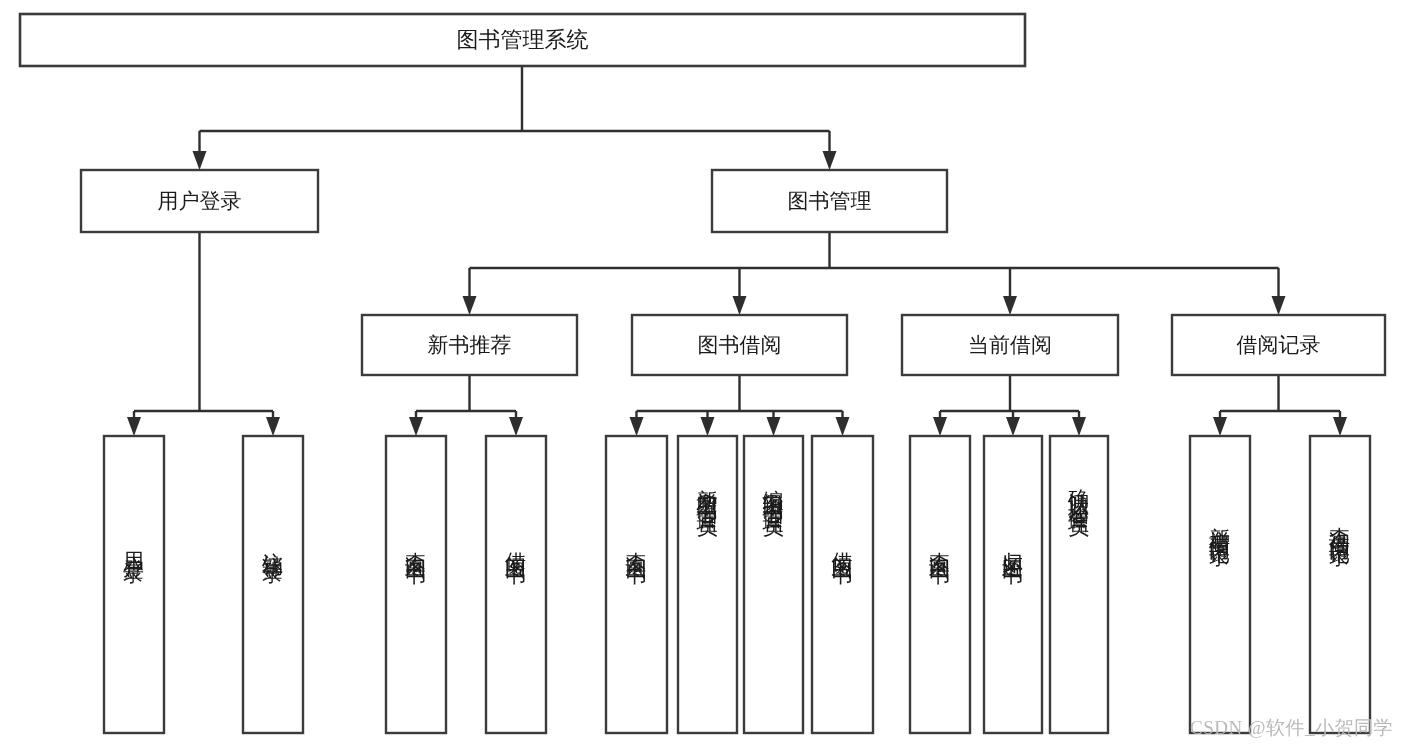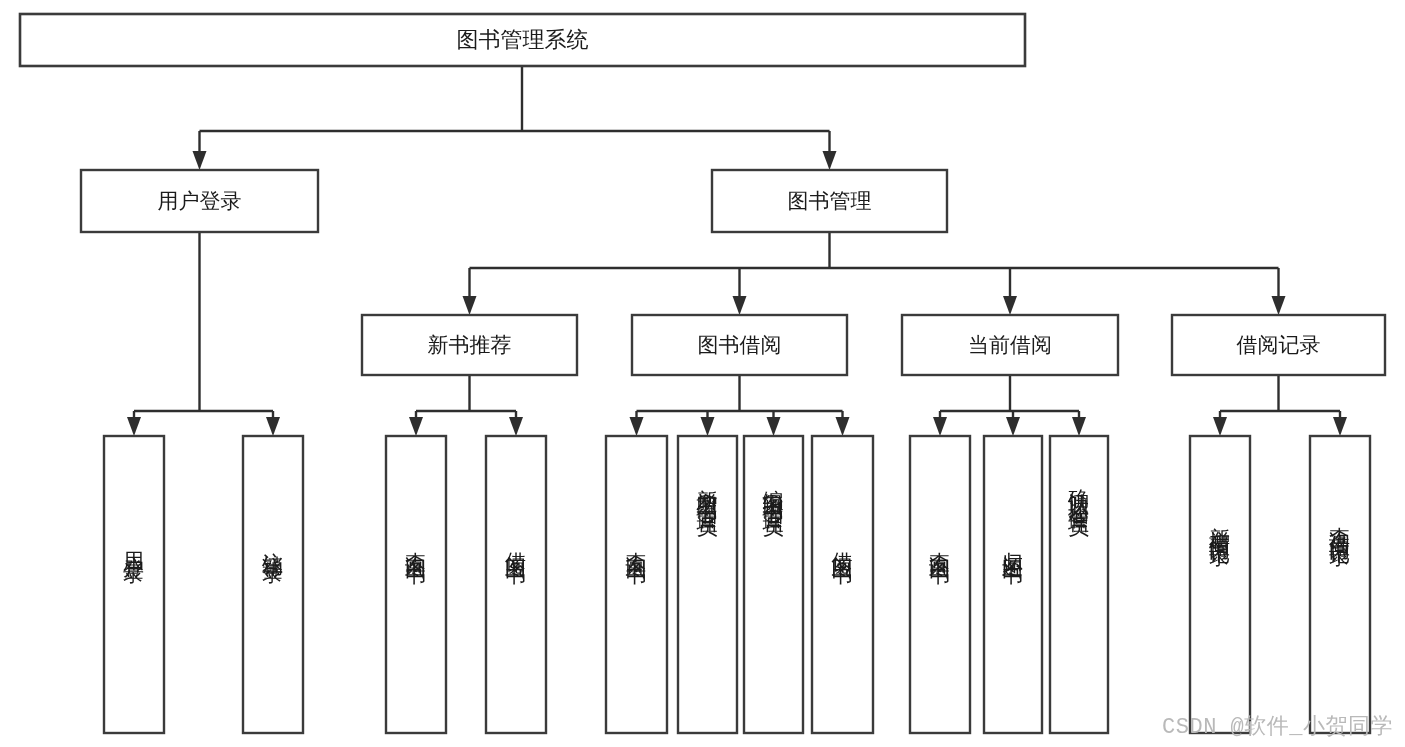--- a/index.html
+++ b/index.html
@@ -67,22 +67,22 @@
     font-size: 21px;
     line-height: 1;
     letter-spacing: 4px;
     color: #1b1b1b;
     white-space: nowrap;
   }
   .watermark {
     position: absolute;
     right: 12px;
     bottom: 6px;
-    font-family: Liberation Mono, monospace;
-    font-size: 22px;
+    font-family: Liberation Serif, serif;
+    font-size: 19px;
     color: #b9b9b9;
     letter-spacing: 0.5px;
     white-space: nowrap;
   }
 </style>
 </head>
 <body>
 
 <div id="canvas-wrap">
 

